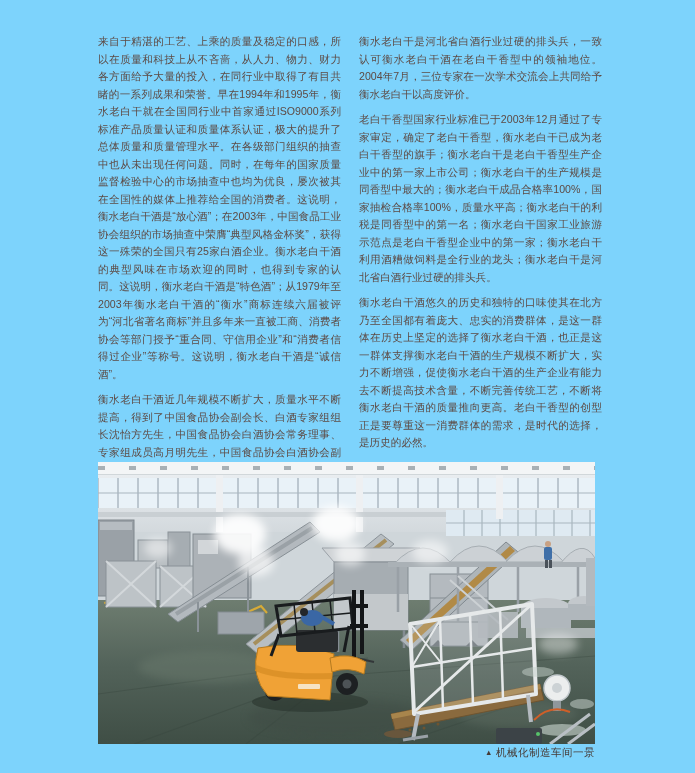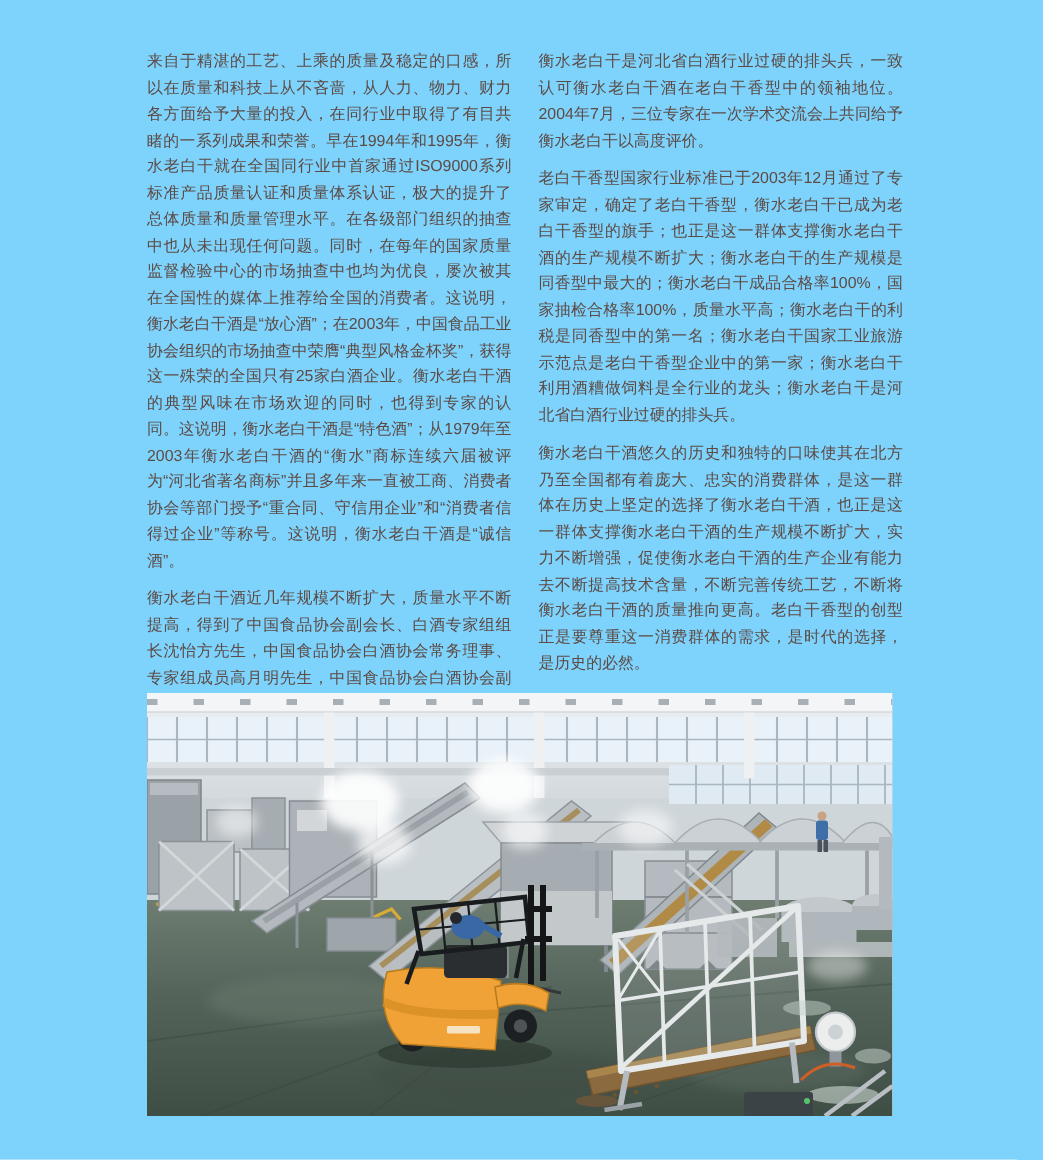--- a/index.html
+++ b/index.html
@@ -29,21 +29,21 @@
 
 <div class="page">
 
   <div class="col col-left">
     <p>来自于精湛的工艺、上乘的质量及稳定的口感，所以在质量和科技上从不吝啬，从人力、物力、财力各方面给予大量的投入，在同行业中取得了有目共睹的一系列成果和荣誉。早在1994年和1995年，衡水老白干就在全国同行业中首家通过ISO9000系列标准产品质量认证和质量体系认证，极大的提升了总体质量和质量管理水平。在各级部门组织的抽查中也从未出现任何问题。同时，在每年的国家质量监督检验中心的市场抽查中也均为优良，屡次被其在全国性的媒体上推荐给全国的消费者。这说明，衡水老白干酒是“放心酒”；在2003年，中国食品工业协会组织的市场抽查中荣膺“典型风格金杯奖”，获得这一殊荣的全国只有25家白酒企业。衡水老白干酒的典型风味在市场欢迎的同时，也得到专家的认同。这说明，衡水老白干酒是“特色酒”；从1979年至2003年衡水老白干酒的“衡水”商标连续六届被评为“河北省著名商标”并且多年来一直被工商、消费者协会等部门授予“重合同、守信用企业”和“消费者信得过企业”等称号。这说明，衡水老白干酒是“诚信酒”。</p>
     <p>衡水老白干酒近几年规模不断扩大，质量水平不断提高，得到了中国食品协会副会长、白酒专家组组长沈怡方先生，中国食品协会白酒协会常务理事、专家组成员高月明先生，中国食品协会白酒协会副秘书长高景炎先生等酿酒业权威专家的关注。他们在不</p>
   </div>
 
   <div class="col col-right">
     <p>衡水老白干是河北省白酒行业过硬的排头兵，一致认可衡水老白干酒在老白干香型中的领袖地位。2004年7月，三位专家在一次学术交流会上共同给予衡水老白干以高度评价。</p>
-    <p>老白干香型国家行业标准已于2003年12月通过了专家审定，确定了老白干香型，衡水老白干已成为老白干香型的旗手；也正是这一群体支撑衡水老白干酒的生产规模不断扩大；衡水老白干的生产规模是同香型中最大的；衡水老白干成品合格率100%，国家抽检合格率100%，质量水平高；衡水老白干的利税是同香型中的第一名；衡水老白干国家工业旅游示范点是老白干香型企业中的第一家；衡水老白干利用酒糟做饲料是全行业的龙头；衡水老白干是河北省白酒行业过硬的排头兵。</p>
+    <p>老白干香型国家行业标准已于2003年12月通过了专家审定，确定了老白干香型，衡水老白干已成为老白干香型的旗手；衡水老白干是老白干香型生产企业中的第一家上市公司；衡水老白干的生产规模是同香型中最大的；衡水老白干成品合格率100%，国家抽检合格率100%，质量水平高；衡水老白干的利税是同香型中的第一名；衡水老白干国家工业旅游示范点是老白干香型企业中的第一家；衡水老白干利用酒糟做饲料是全行业的龙头；衡水老白干是河北省白酒行业过硬的排头兵。</p>
     <p>衡水老白干酒悠久的历史和独特的口味使其在北方乃至全国都有着庞大、忠实的消费群体，是这一群体在历史上坚定的选择了衡水老白干酒，也正是这一群体支撑衡水老白干酒的生产规模不断扩大，实力不断增强，促使衡水老白干酒的生产企业有能力去不断提高技术含量，不断完善传统工艺，不断将衡水老白干酒的质量推向更高。老白干香型的创型正是要尊重这一消费群体的需求，是时代的选择，是历史的必然。</p>
   </div>
 
   <figure class="photo">
     <svg width="497" height="282" viewBox="0 0 497 282" xmlns="http://www.w3.org/2000/svg">
       <defs>
         <linearGradient id="floorG" x1="0" y1="0" x2="0" y2="1">
           <stop offset="0" stop-color="#6e7d70"></stop>
           <stop offset="0.45" stop-color="#53635a"></stop>
           <stop offset="1" stop-color="#3f4e45"></stop>
@@ -201,14 +201,17 @@
         <ellipse cx="464" cy="268" rx="24" ry="6" fill="#cfdad4" opacity="0.6"></ellipse>
         <ellipse cx="484" cy="242" rx="12" ry="5" fill="#cfdad4" opacity="0.5"></ellipse>
         <ellipse cx="440" cy="210" rx="16" ry="5" fill="#c5d2cb" opacity="0.5"></ellipse>
         <rect x="398" y="266" width="46" height="16" rx="2" fill="#3c4347"></rect>
         <circle cx="440" cy="272" r="2" fill="#57c26a"></circle>
         <path d="M452 282 L492 252 M470 282 L497 262" stroke="#b9bfc4" stroke-width="3"></path>
       </g>
     </svg>
   </figure>
 
+  <div class="caption">
+    <span class="tri">▲</span><span>机械化制造车间一景</span>
+  </div>
 
 </div>
 
 </body></html>

